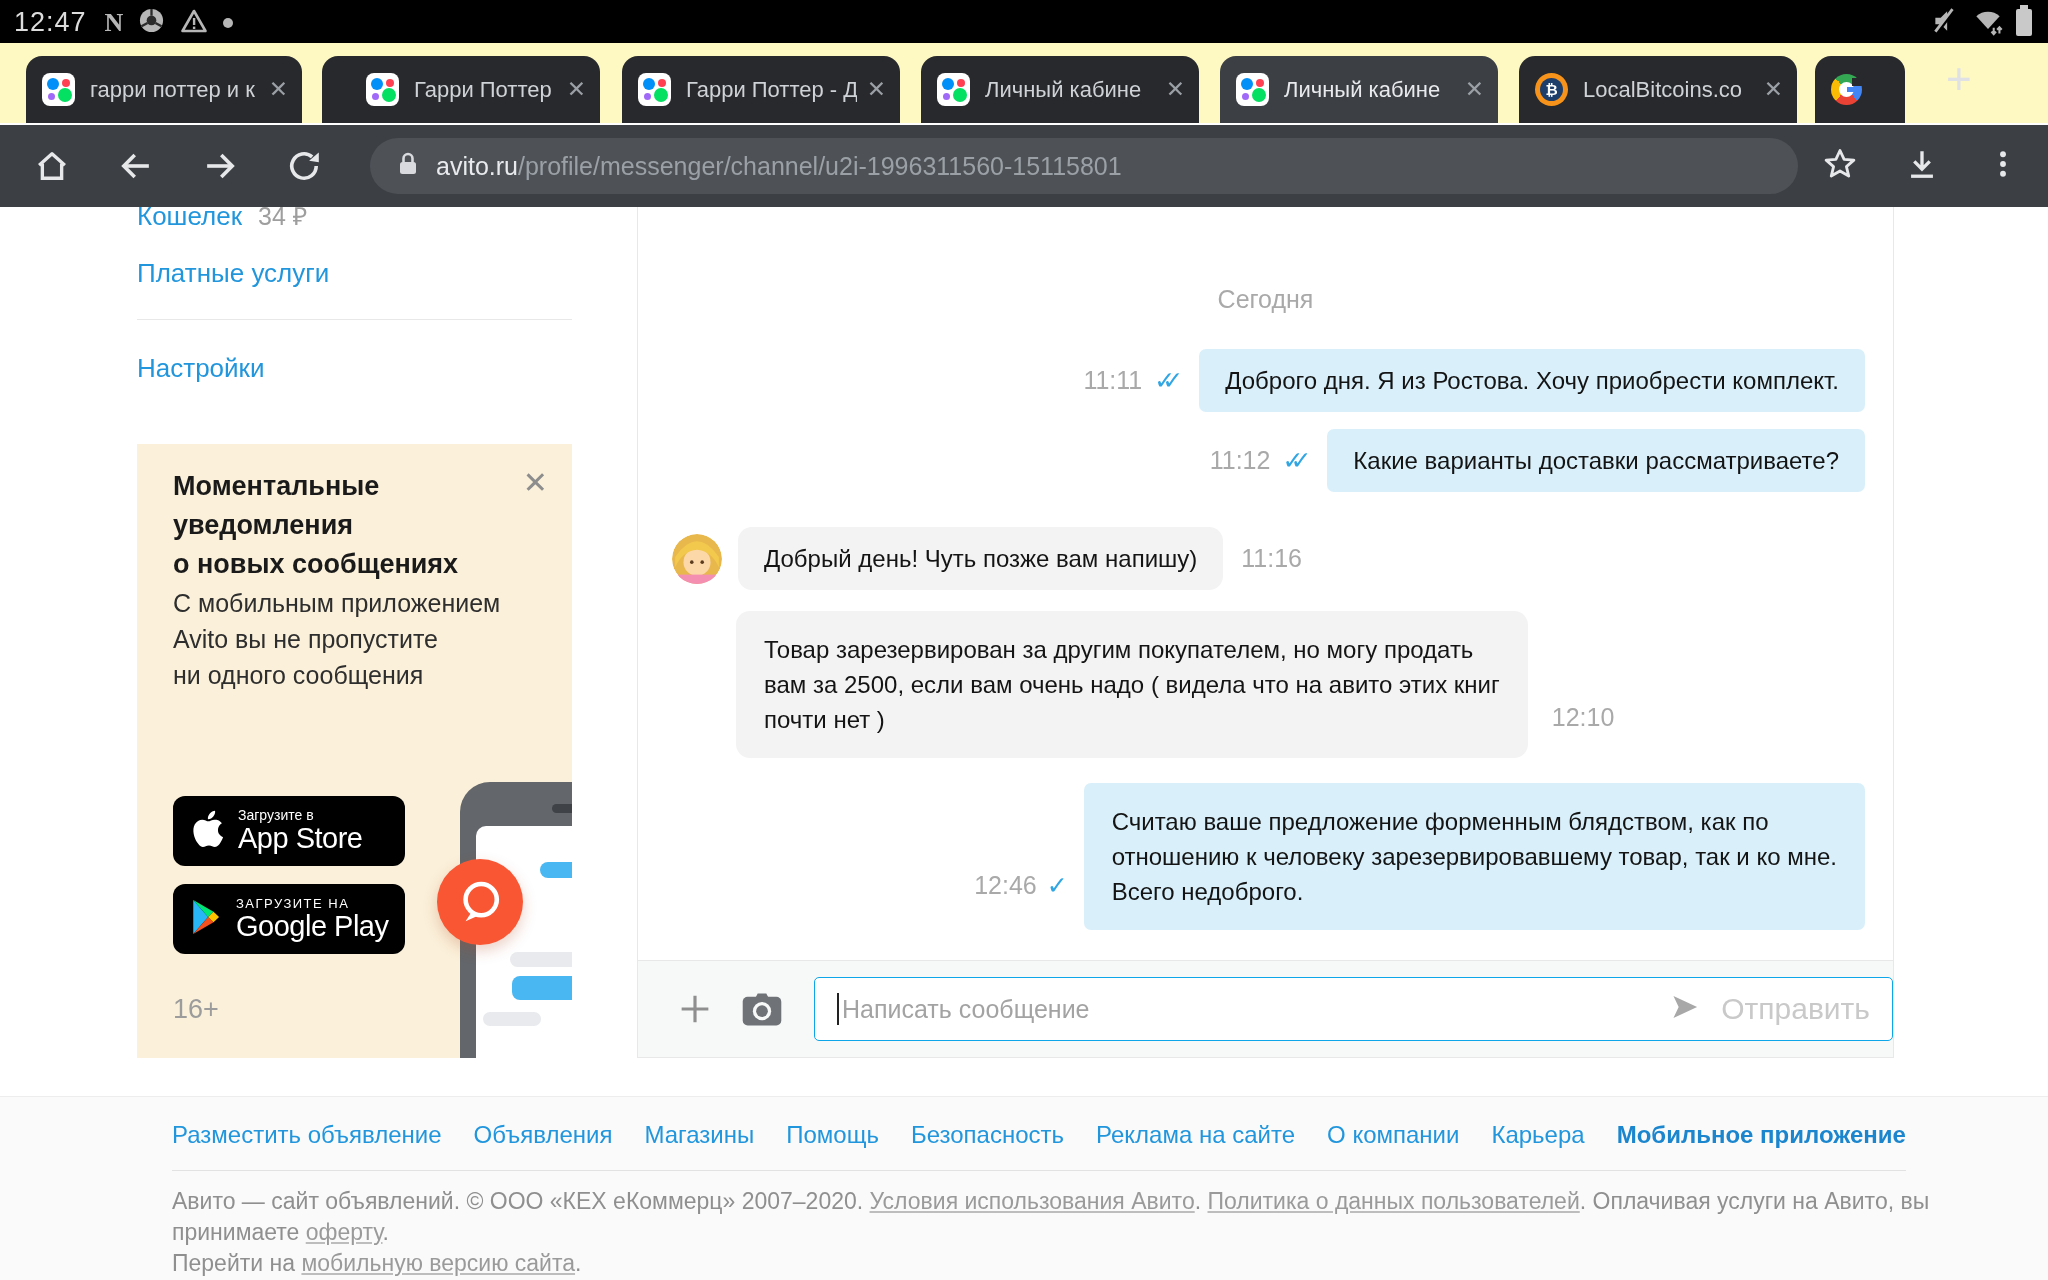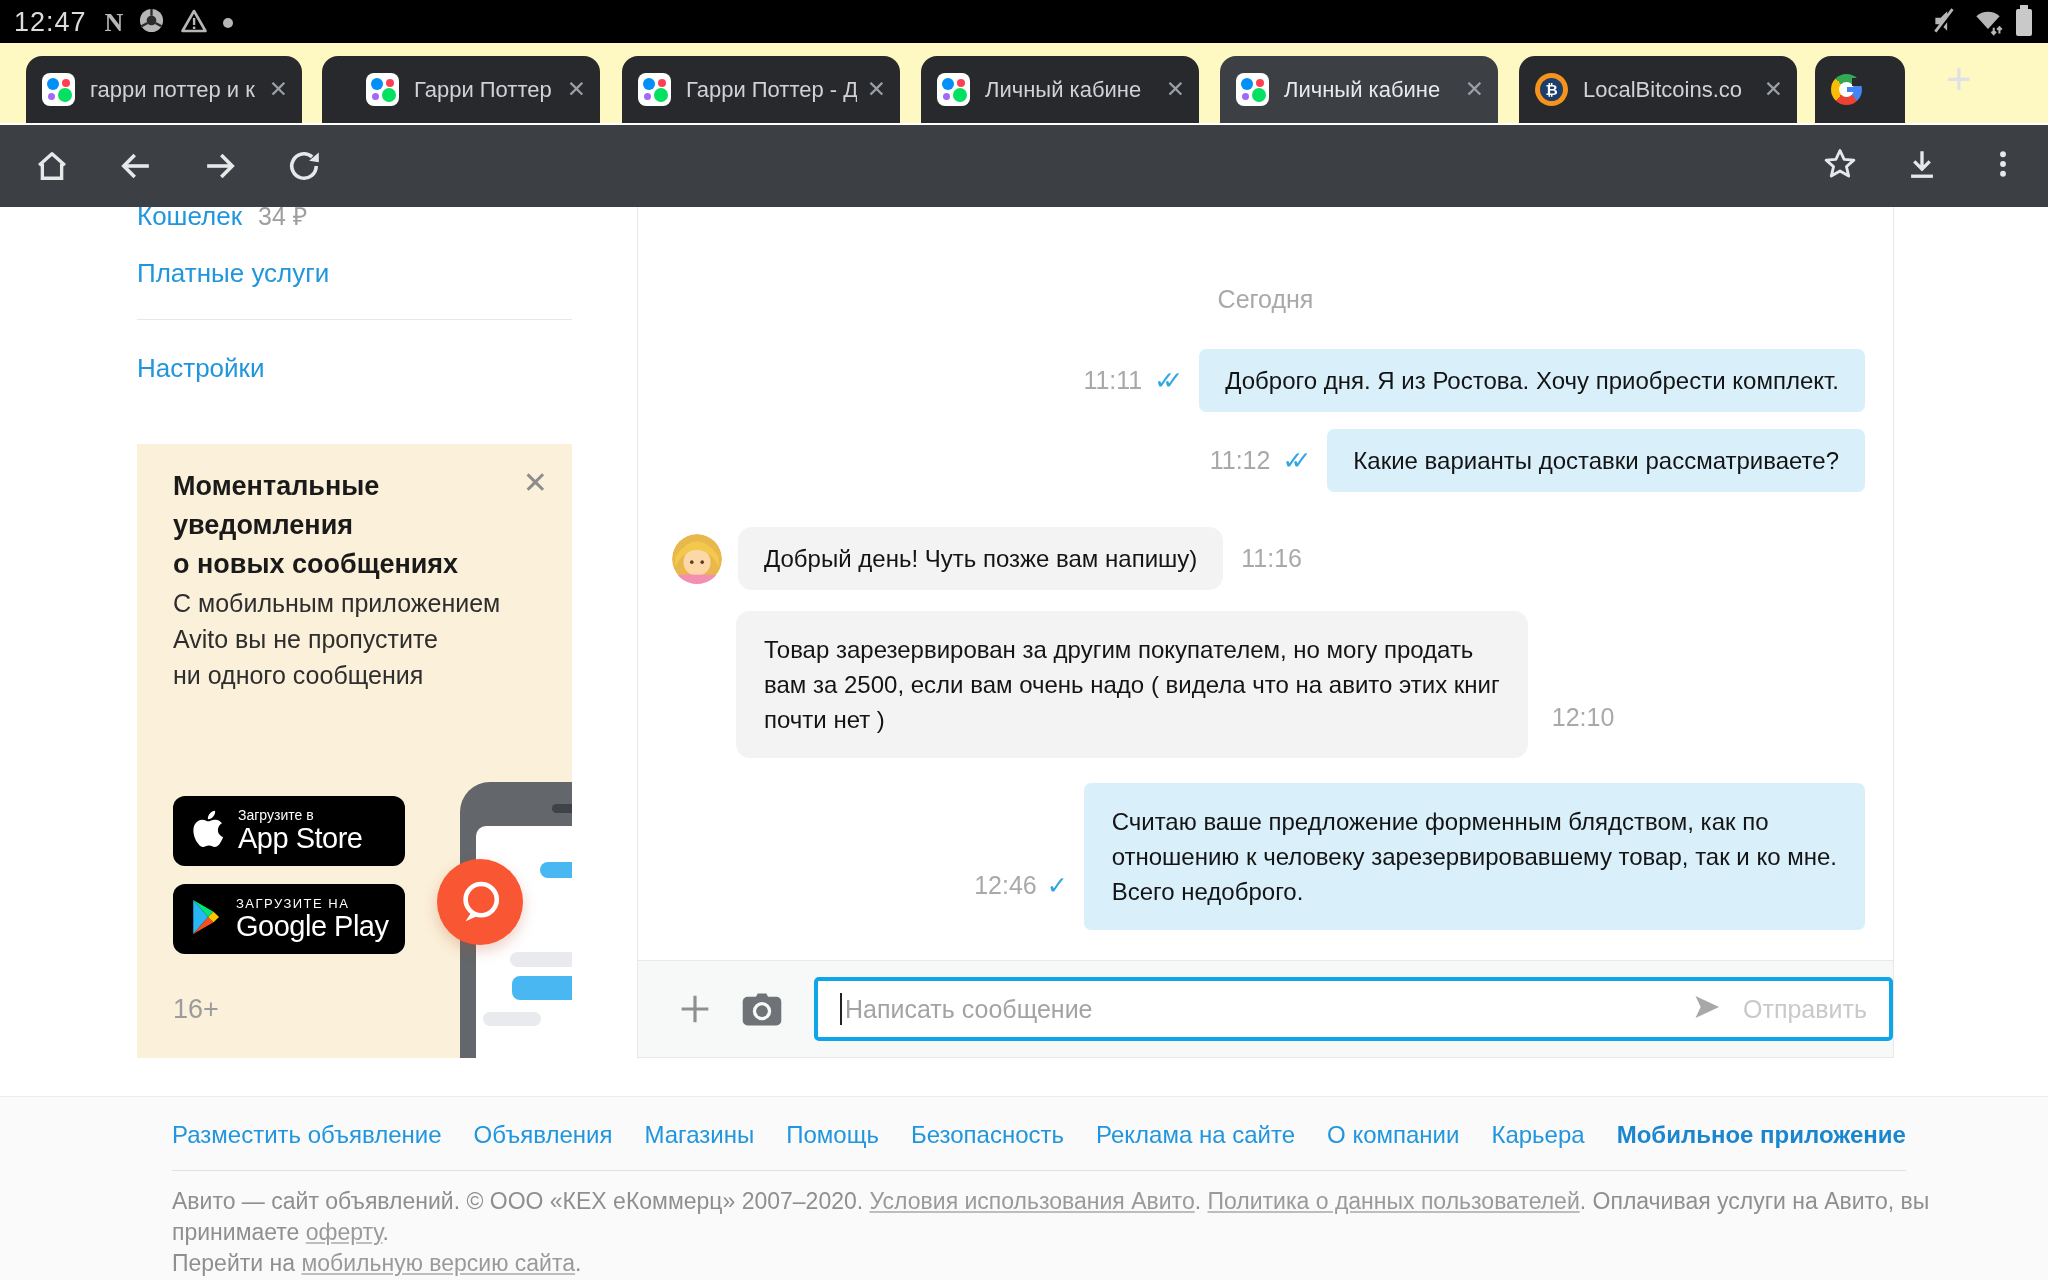--- a/index.html
+++ b/index.html
@@ -119,26 +119,26 @@
   .m4 .bubble, .m5 .bubble { padding:21px 28px; }
   .m4 .time { margin-left:24px; margin-bottom:26px; }
   .m5 { top:576px; right:28px; align-items:flex-end; }
   .m5 .meta { display:flex; align-items:flex-start; margin-right:16px; margin-bottom:30px; }
   .avatar { width:50px; height:50px; border-radius:50%; overflow:hidden; flex:none; margin-right:16px; }
 
   .input-bar { position:absolute; left:0; bottom:0; width:100%; height:97px; background:#f7f8f8;
     border-top:1px solid #e8e8e8; display:flex; align-items:center; padding-left:40px; }
   .attach { display:flex; align-items:center; }
   .camera { margin-left:30px; display:flex; align-items:center; }
-  .msg-field { margin-left:32px; width:1096px; height:64px; background:#fff; border:4px solid #0ea5e9;
+  .msg-field { margin-left:32px; width:1096px; height:64px; background:#fff; border:1px solid #0ea5e9;
     border-radius:5px; display:flex; align-items:center; padding:0 22px; }
   .caret { width:2px; height:32px; background:#222; flex:none; }
   .placeholder { color:#a3a3a3; font-size:25px; margin-left:3px; white-space:nowrap; }
   .field-spacer { flex:1; }
-  .send-label { color:#c9c9c9; font-size:25px; margin-left:20px; white-space:nowrap; }
+  .send-label { color:#c9c9c9; font-size:30px; margin-left:20px; white-space:nowrap; }
 
   
   .footer { position:absolute; left:0; top:889px; width:100%; height:184px; background:#fafafa; border-top:1px solid #ededed; }
   .f-links { position:absolute; left:172px; top:24px; width:1734px; display:flex; justify-content:space-between; }
   .f-link { color:#2196dd; font-size:24px; white-space:nowrap; }
   .f-link.bold { font-weight:bold; color:#1b86cd; }
   .f-divider { position:absolute; left:172px; top:73px; width:1734px; height:1px; background:#e2e2e2; }
   .f-legal { position:absolute; left:172px; top:89px; font-size:23px; color:#8f8f8f; line-height:31px; width:1760px; }
   .legal-link { color:#9a9a9a; text-decoration:underline; text-decoration-color:#bdbdbd; }
 </style>
@@ -269,20 +269,29 @@
         <line x1="4" y1="14" x2="23" y2="14" stroke="#e6e8ea" stroke-width="2.8"></line>
         <path d="M15 5.5 L23.5 14 L15 22.5" fill="none" stroke="#e6e8ea" stroke-width="2.8"></path>
       </svg>
   </span>
   <span class="tb-icon">
     <svg width="36" height="36" viewBox="0 0 28 28">
         <path d="M23.5 14 a9.5 9.5 0 1 1 -3.2 -7.1" fill="none" stroke="#e6e8ea" stroke-width="2.8"></path>
         <polygon points="25.5,3.5 25.5,11 18,10" fill="#e6e8ea"></polygon>
       </svg>
   </span>
+  <div class="url-pill">
+    <span>
+      <svg width="24" height="28" viewBox="0 0 24 28">
+          <rect x="4" y="12" width="16" height="12" rx="2.5" fill="#d8dadd"></rect>
+          <path d="M7.5 12 V8.5 a4.5 4.5 0 0 1 9 0 V12" fill="none" stroke="#d8dadd" stroke-width="2.6"></path>
+        </svg>
+    </span>
+    <span class="url-text"><span class="url-domain">avito.ru</span><span class="url-path">/profile/messenger/channel/u2i-1996311560-15115801</span></span>
+  </div>
   <span class="tb-right">
     <span>
       <svg width="36" height="36" viewBox="0 0 28 28">
           <polygon points="14,3.5 17.2,10.4 24.8,11 19,16 20.8,23.4 14,19.4 7.2,23.4 9,16 3.2,11 10.8,10.4" fill="none" stroke="#e6e8ea" stroke-width="2.2" stroke-linejoin="round"></polygon>
         </svg>
     </span>
     <span>
       <svg width="36" height="36" viewBox="0 0 28 28">
           <path d="M14 4 V17.5 M8 12 L14 18 L20 12" fill="none" stroke="#e6e8ea" stroke-width="2.6"></path>
           <line x1="5.5" y1="23.5" x2="22.5" y2="23.5" stroke="#e6e8ea" stroke-width="2.6"></line>

